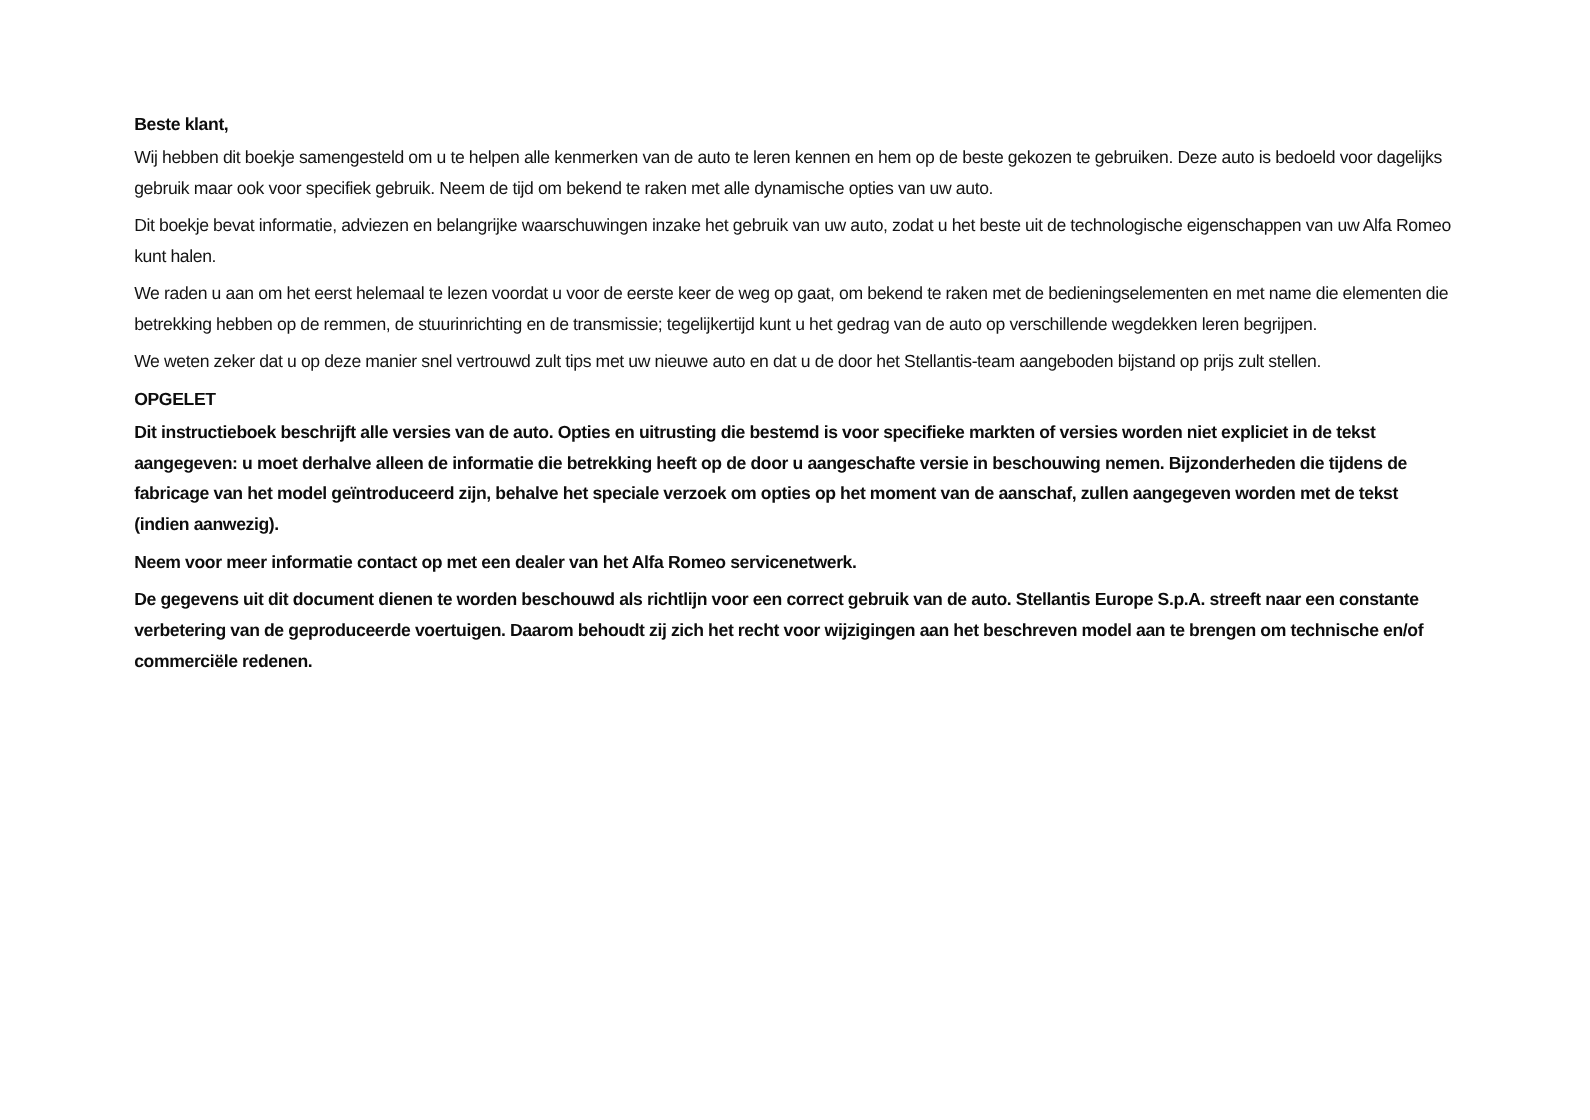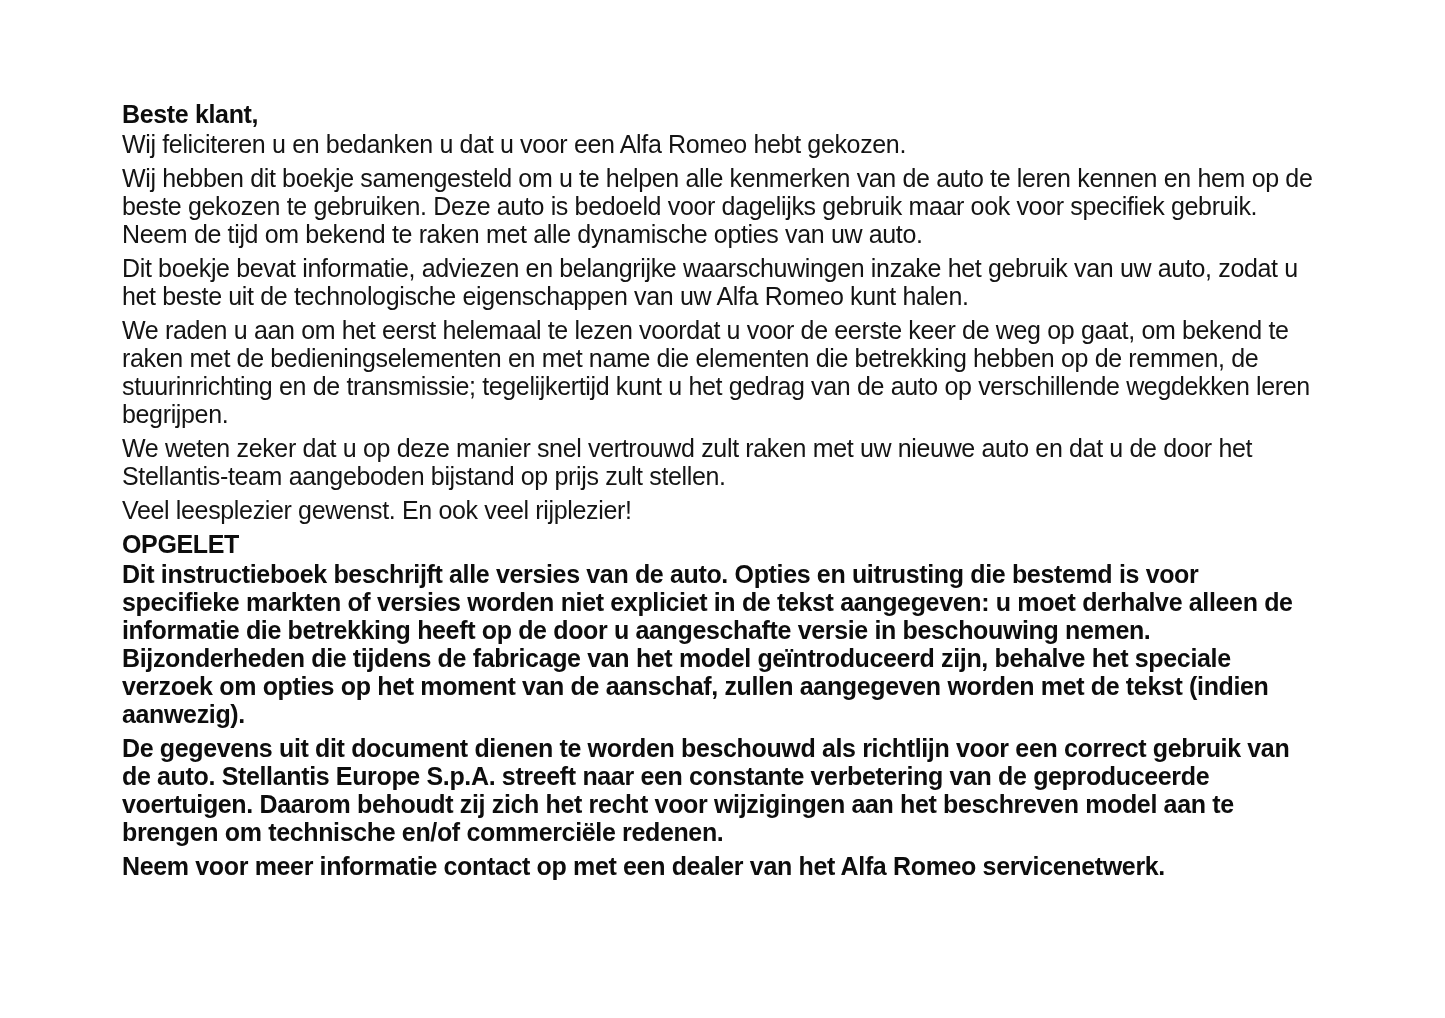--- a/index.html
+++ b/index.html
@@ -15,43 +15,41 @@
     color: #111111;
     overflow: hidden;
   }
   .page {
     position: absolute;
     left: 122px;
     top: 100px;
     width: 1200px;
   }
   .para {
-    font-size: 25px;
+    font-size: 16px;
     line-height: 28px;
     letter-spacing: -0.35px;
     margin: 0 0 6px 0;
     font-weight: 400;
     color: #141414;
   }
   .para.bold {
     font-weight: 700;
     color: #0d0d0d;
   }
   .para.heading {
     margin-bottom: 2px;
   }
 </style>
 </head>
 <body>
 
 <div class="page">
   <p class="para bold heading">Beste klant,</p>
-  <p class="para">Wij feliciteren u en bedanken u dat u voor een Alfa Romeo hebt gekozen.</p>
   <p class="para">Wij hebben dit boekje samengesteld om u te helpen alle kenmerken van de auto te leren kennen en hem op de beste gekozen te gebruiken. Deze auto is bedoeld voor dagelijks gebruik maar ook voor specifiek gebruik. Neem de tijd om bekend te raken met alle dynamische opties van uw auto.</p>
   <p class="para">Dit boekje bevat informatie, adviezen en belangrijke waarschuwingen inzake het gebruik van uw auto, zodat u het beste uit de technologische eigenschappen van uw Alfa Romeo kunt halen.</p>
   <p class="para">We raden u aan om het eerst helemaal te lezen voordat u voor de eerste keer de weg op gaat, om bekend te raken met de bedieningselementen en met name die elementen die betrekking hebben op de remmen, de stuurinrichting en de transmissie; tegelijkertijd kunt u het gedrag van de auto op verschillende wegdekken leren begrijpen.</p>
-  <p class="para">We weten zeker dat u op deze manier snel vertrouwd zult raken met uw nieuwe auto en dat u de door het Stellantis-team aangeboden bijstand op prijs zult stellen.</p>
-  <p class="para">Veel leesplezier gewenst. En ook veel rijplezier!</p>
+  <p class="para">We weten zeker dat u op deze manier snel vertrouwd zult tips met uw nieuwe auto en dat u de door het Stellantis-team aangeboden bijstand op prijs zult stellen.</p>
   <p class="para bold heading">OPGELET</p>
   <p class="para bold">Dit instructieboek beschrijft alle versies van de auto. Opties en uitrusting die bestemd is voor specifieke markten of versies worden niet expliciet in de tekst aangegeven: u moet derhalve alleen de informatie die betrekking heeft op de door u aangeschafte versie in beschouwing nemen. Bijzonderheden die tijdens de fabricage van het model geïntroduceerd zijn, behalve het speciale verzoek om opties op het moment van de aanschaf, zullen aangegeven worden met de tekst (indien aanwezig).</p>
+  <p class="para bold">Neem voor meer informatie contact op met een dealer van het Alfa Romeo servicenetwerk.</p>
   <p class="para bold">De gegevens uit dit document dienen te worden beschouwd als richtlijn voor een correct gebruik van de auto. Stellantis Europe S.p.A. streeft naar een constante verbetering van de geproduceerde voertuigen. Daarom behoudt zij zich het recht voor wijzigingen aan het beschreven model aan te brengen om technische en/of commerciële redenen.</p>
-  <p class="para bold">Neem voor meer informatie contact op met een dealer van het Alfa Romeo servicenetwerk.</p>
 </div>
 
 </body></html>

